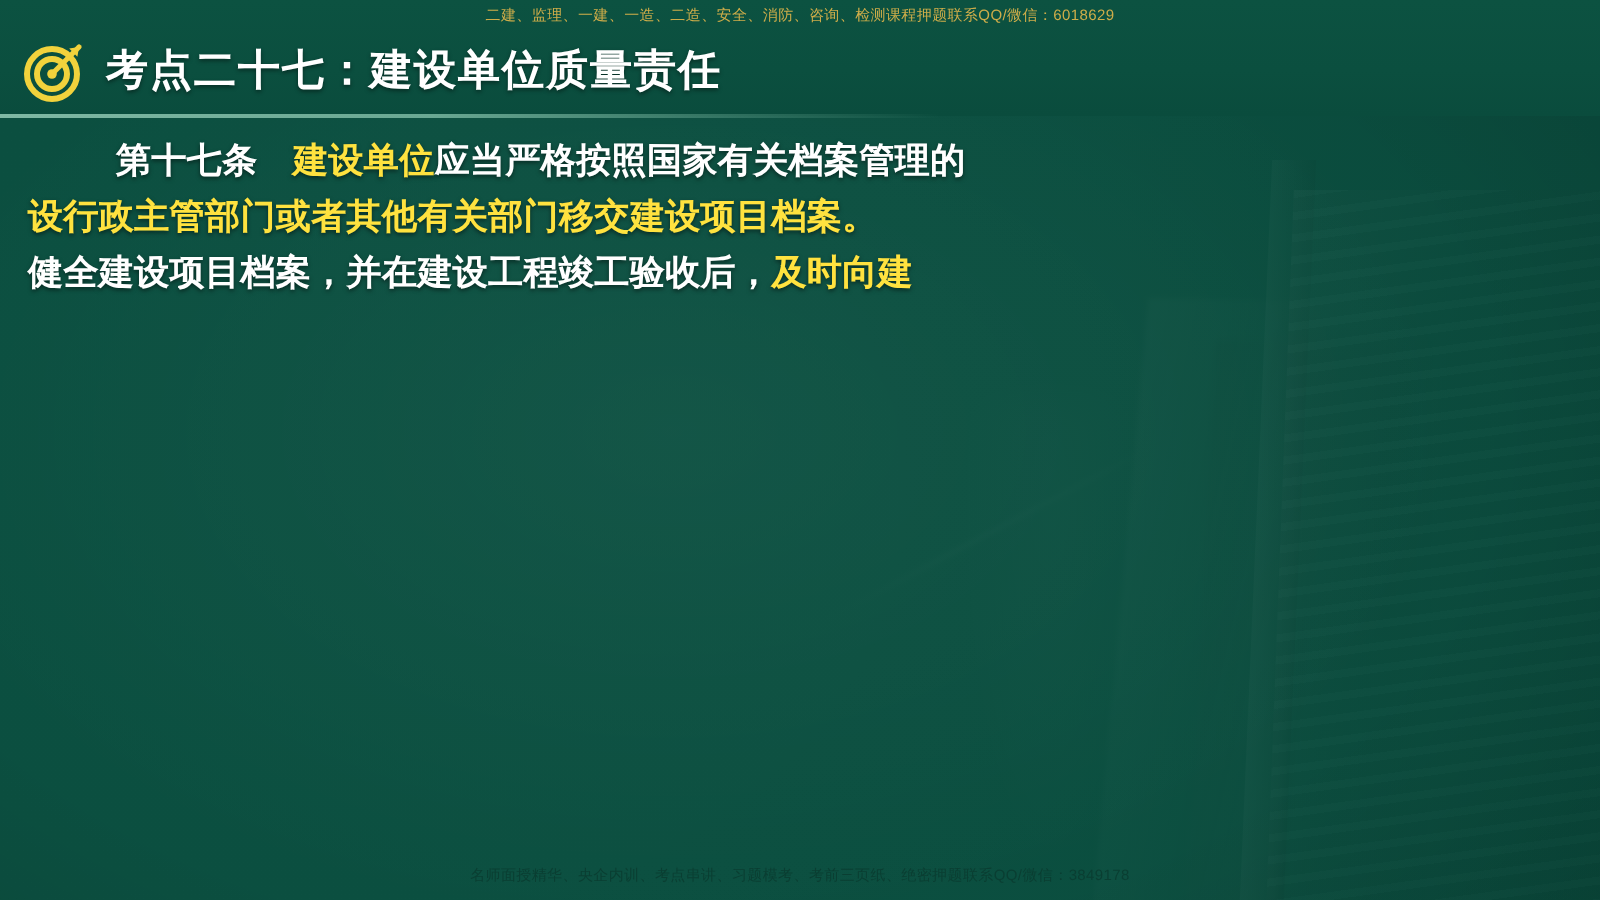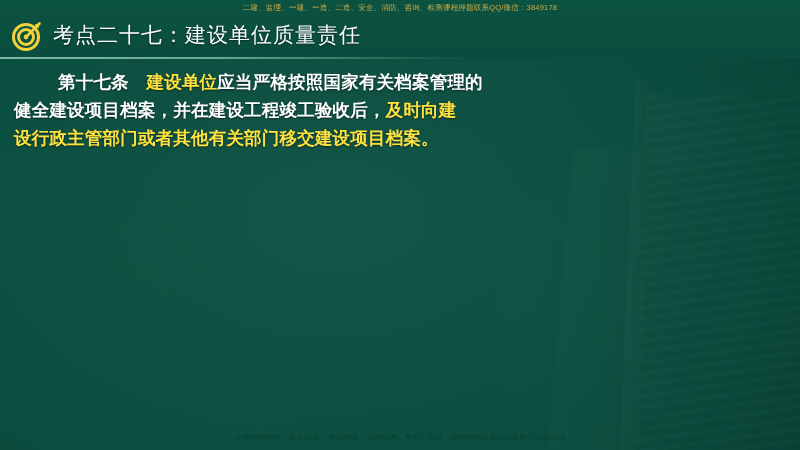--- a/index.html
+++ b/index.html
@@ -155,21 +155,21 @@
   }
   .logo {
     width: 34px;
     height: 34px;
     position: relative;
     flex: none;
   }
   .title {
     color: #ffffff;
     font-size: 21px;
-    font-weight: normal;
+    font-weight: bold;
     letter-spacing: 1px;
     text-shadow: 0 1px 2px rgba(0,0,0,0.45);
     white-space: nowrap;
   }
   .header-rule {
     position: absolute;
     left: 0;
     top: 57px;
     width: 470px;
     height: 2px;
@@ -183,20 +183,21 @@
     top: 68px;
     width: 566px;
   }
   .line {
     font-size: 17.5px;
     font-weight: bold;
     line-height: 28px;
     white-space: nowrap;
     text-shadow: 0 1px 2px rgba(0,0,0,0.5);
     letter-spacing: 0.2px;
+    font-family: Liberation Mono, monospace;
   }
   .w { color: #ffffff; }
   .y { color: #ffe23f; }
   .indent { padding-left: 44px; }
 
   
   .footer-note {
     position: absolute;
     bottom: 7px;
     left: 0;
@@ -221,21 +222,21 @@
     <div class="tower-mid-b"></div>
     <div class="tower-far-a"></div>
     <div class="tower-right-edge"></div>
     <div class="tower-right"></div>
     <div class="crane"></div>
     <div class="green-wash"></div>
     <div class="vignette"></div>
   </div>
 
   <div class="header">
-    <div class="header-note">二建、监理、一建、一造、二造、安全、消防、咨询、检测课程押题联系QQ/微信：3849178</div>
+    <div class="header-note">二建、监理、一建、一造、二造、安全、消防、咨询、检测课程押题联系QQ/微信：6018629</div>
 
     <div class="header-row">
       <span class="logo">
         <svg width="34" height="34" viewBox="0 0 34 34" aria-hidden="true">
           <circle cx="16" cy="19" r="12.5" fill="none" stroke="#f2d23c" stroke-width="3"></circle>
           <circle cx="16" cy="19" r="7.5" fill="none" stroke="#f2d23c" stroke-width="3"></circle>
           <circle cx="16" cy="19" r="2.4" fill="#f2d23c"></circle>
           <line x1="16" y1="19" x2="29.5" y2="5.5" stroke="#f2d23c" stroke-width="2.6" stroke-linecap="round"></line>
           <path d="M29.5 5.5 L24.6 6.3 L28.7 10.4 Z" fill="#f2d23c"></path>
         </svg>
@@ -246,24 +247,24 @@
   <div class="header-rule"></div>
 
   <div class="body">
 
     <div class="line indent">
       <span class="w">第十七条　</span><span class="y">建设单位</span><span class="w">应当严格按照国家有关档案管理的</span>
     </div>
 
 
     <div class="line">
+      <span class="y">设行政主管部门或者其他有关部门移交建设项目档案。</span>
+    </div>
+
+    <div class="line">
       <span class="w">健全建设项目档案，并在建设工程竣工验收后，</span><span class="y">及时向建</span>
     </div>
 
-    <div class="line">
-      <span class="y">设行政主管部门或者其他有关部门移交建设项目档案。</span>
-    </div>
-
   </div>
 
   <div class="footer-note">名师面授精华、央企内训、考点串讲、习题模考、考前三页纸、绝密押题联系QQ/微信：3849178</div>
 
 </div>
 
 </body></html>

